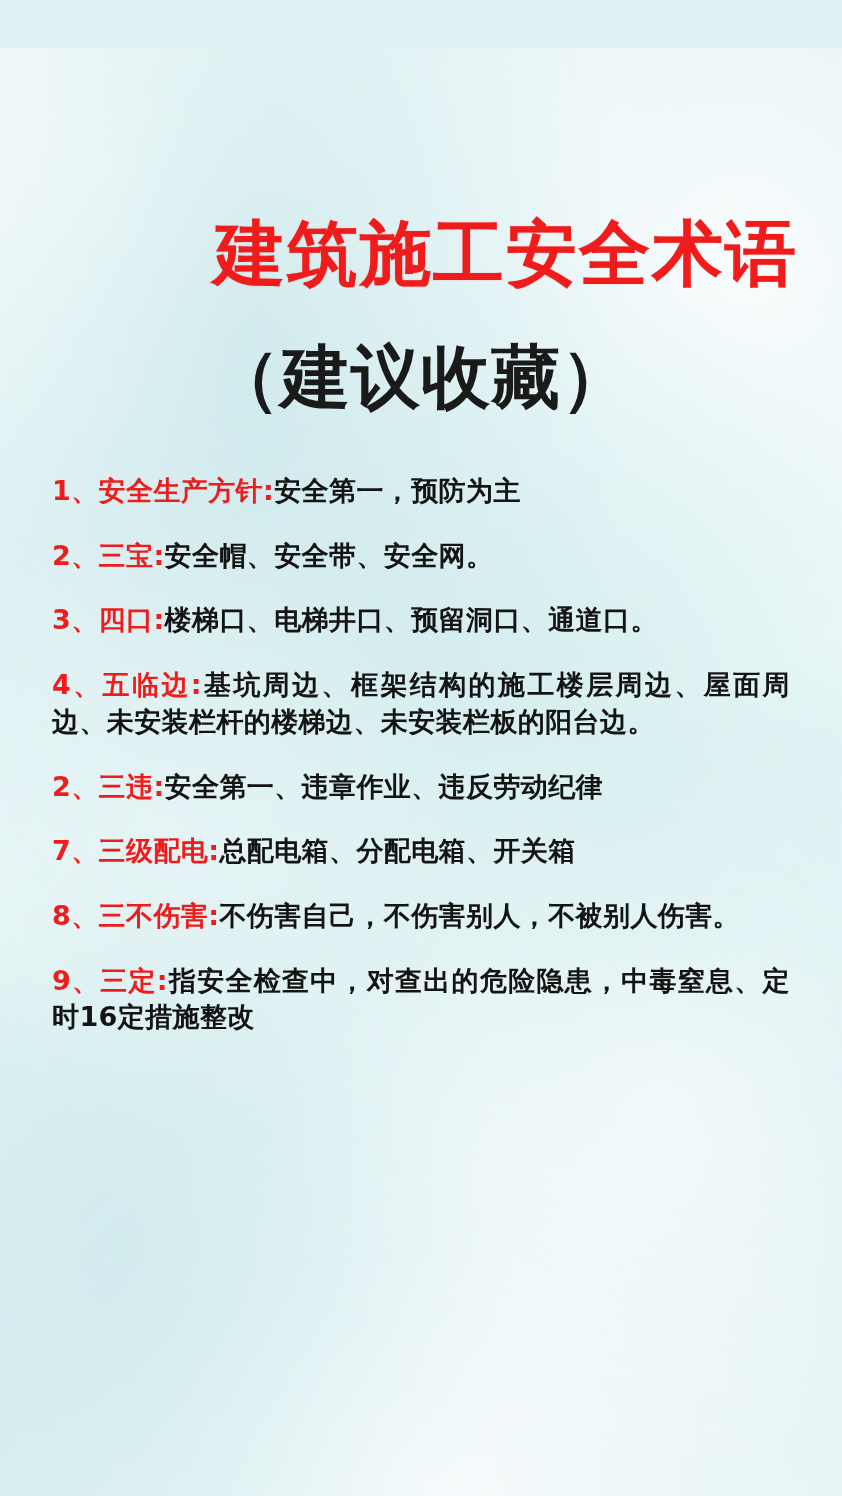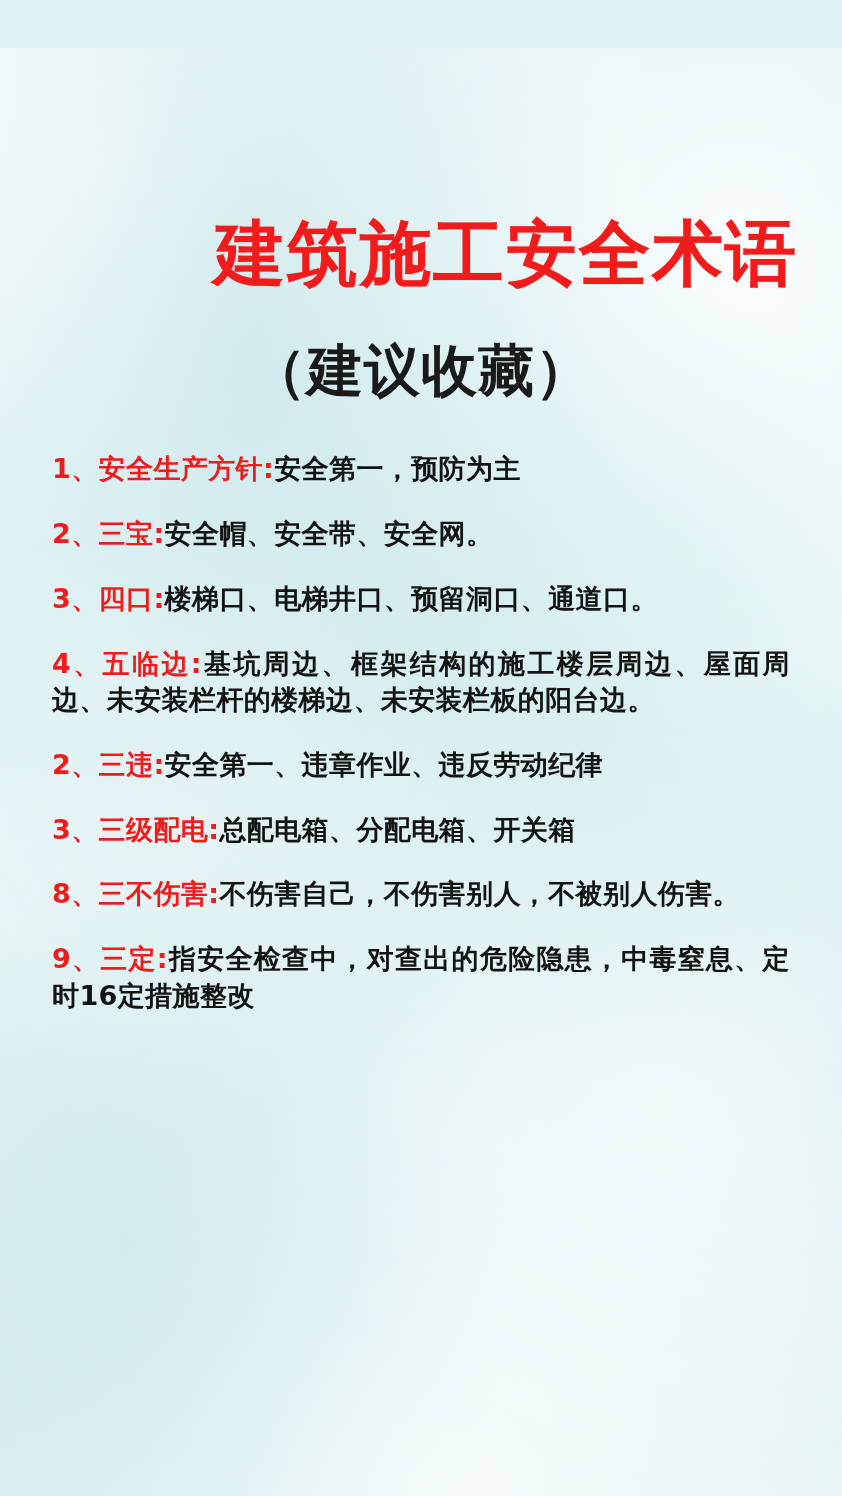--- a/index.html
+++ b/index.html
@@ -47,21 +47,21 @@
     font-size: 71px;
     font-weight: bold;
     letter-spacing: 2px;
     line-height: 1.08;
     padding-top: 168px;
     text-shadow: 0 0 1px rgba(240,28,28,0.5);
   }
   .title-sub {
     text-align: center;
     color: #1a1a1a;
-    font-size: 56px;
+    font-size: 69px;
     font-weight: bold;
     letter-spacing: 1px;
     line-height: 1.1;
     margin-top: 18px;
   }
   .entries {
     margin-top: 50px;
     padding: 0 8px;
   }
   .entry {
@@ -98,21 +98,21 @@
       <p class="entry">
         <span class="lead">3、四口:</span><span class="body">楼梯口、电梯井口、预留洞口、通道口。</span>
       </p>
       <p class="entry">
         <span class="lead">4、五临边:</span><span class="body">基坑周边、框架结构的施工楼层周边、屋面周边、未安装栏杆的楼梯边、未安装栏板的阳台边。</span>
       </p>
       <p class="entry">
         <span class="lead">2、三违:</span><span class="body">安全第一、违章作业、违反劳动纪律</span>
       </p>
       <p class="entry">
-        <span class="lead">3、三级配电:</span><span class="body">总配电箱、分配电箱、开关箱</span>
+        <span class="lead">7、三级配电:</span><span class="body">总配电箱、分配电箱、开关箱</span>
       </p>
       <p class="entry">
         <span class="lead">8、三不伤害:</span><span class="body">不伤害自己，不伤害别人，不被别人伤害。</span>
       </p>
       <p class="entry">
         <span class="lead">9、三定:</span><span class="body">指安全检查中，对查出的危险隐患，中毒窒息、定时16定措施整改</span>
       </p>
     </div>
   </div>
 </div>

